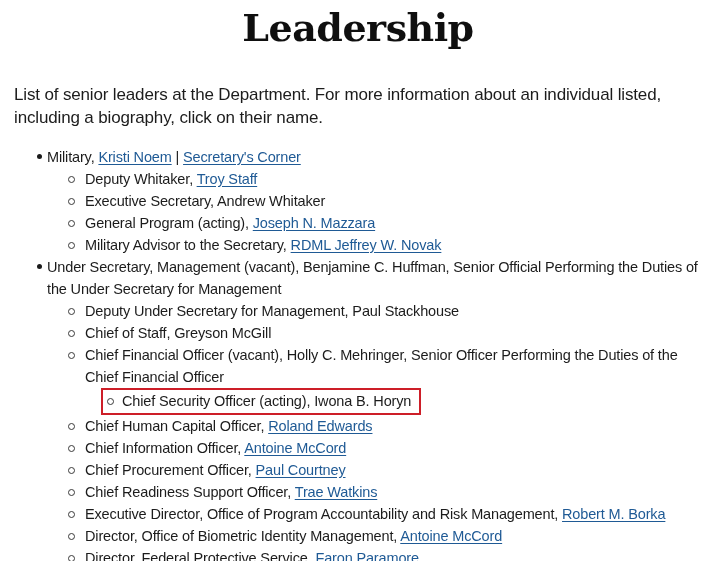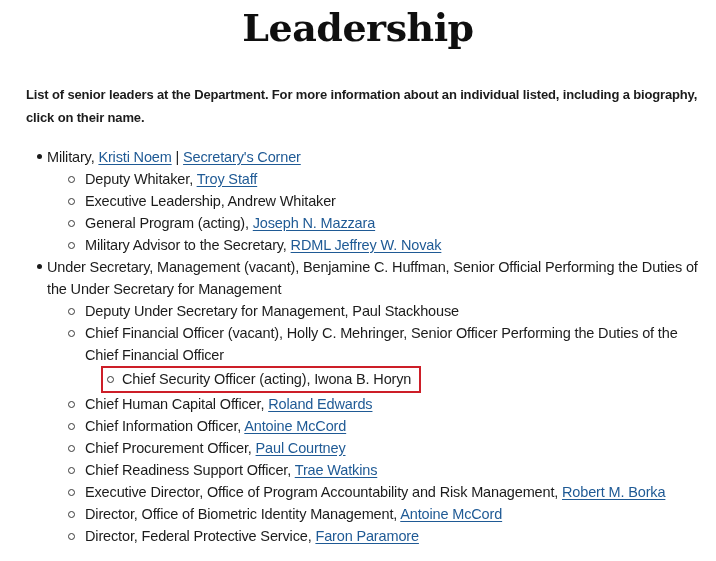--- a/index.html
+++ b/index.html
@@ -17,26 +17,25 @@
   h1.title{
     margin:0;padding-top:5px;
     font-family:"DejaVu Serif",serif;
     font-weight:700;
     font-size:38px;line-height:45px;
     color:#0f0f0f;
     letter-spacing:-0.5px;
     text-align:center;
   }
   p.intro{
-    margin:33px 0 0 16px;
+    margin:33px 0 0 4px;
     max-width:700px;
-    font-size:13px;line-height:23px;
+    font-size:17px;line-height:23px;
     letter-spacing:-0.15px;
     color:var(--text);
-    font-weight:bold;
   }
   ul.lvl1{
     list-style:none;margin:17px 0 0 0;padding:0;
     font-size:14.5px;line-height:22px;
     letter-spacing:-0.15px;
   }
   ul.lvl1 > li{position:relative;padding-left:37px;margin:0;}
   ul.lvl2{list-style:none;margin:0;padding:0;}
   ul.lvl2 > li{position:relative;padding-left:38px;margin:0;}
   .b1{
@@ -67,26 +66,27 @@
 </style>
 </head>
 <body>
 
 <div class="page">
   <h1 class="title">Leadership</h1>
   <p class="intro">List of senior leaders at the Department. For more information about an individual listed, including a biography, click on their name.</p>
   <ul class="lvl1" id="leaders-list">
       <li><span class="b1"></span><span>Military, </span><a href="#" class="lnk">Kristi Noem</a><span> | </span><a href="#" class="lnk">Secretary's Corner</a><ul class="lvl2">
           <li><span class="b2"></span><span>Deputy Whitaker, </span><a href="#" class="lnk">Troy Staff</a></li>
-          <li><span class="b2"></span><span>Executive Leadership, Andrew Whitaker</span></li>
+          <li><span class="b2"></span><span>Executive Secretary, Andrew Whitaker</span></li>
           <li><span class="b2"></span><span>General Program (acting), </span><a href="#" class="lnk">Joseph N. Mazzara</a></li>
           <li><span class="b2"></span><span>Military Advisor to the Secretary, </span><a href="#" class="lnk">RDML Jeffrey W. Novak</a></li>
         </ul></li>
       <li><span class="b1"></span><span>Under Secretary, Management (vacant), Benjamine C. Huffman, Senior Official Performing the Duties of the Under Secretary for Management</span><ul class="lvl2">
           <li><span class="b2"></span><span>Deputy Under Secretary for Management, Paul Stackhouse</span></li>
+          <li><span class="b2"></span><span>Chief of Staff, Greyson McGill</span></li>
           <li><span class="b2"></span><span>Chief Financial Officer (vacant), Holly C. Mehringer, Senior Officer Performing the Duties of the Chief Financial Officer</span></li>
           <li class="hl-row"><span class="hl"><span class="b2"></span><span>Chief Security Officer (acting), Iwona B. Horyn</span></span></li>
           <li><span class="b2"></span><span>Chief Human Capital Officer, </span><a href="#" class="lnk">Roland Edwards</a></li>
           <li><span class="b2"></span><span>Chief Information Officer, </span><a href="#" class="lnk">Antoine McCord</a></li>
           <li><span class="b2"></span><span>Chief Procurement Officer, </span><a href="#" class="lnk">Paul Courtney</a></li>
           <li><span class="b2"></span><span>Chief Readiness Support Officer, </span><a href="#" class="lnk">Trae Watkins</a></li>
           <li><span class="b2"></span><span>Executive Director, Office of Program Accountability and Risk Management, </span><a href="#" class="lnk">Robert M. Borka</a></li>
           <li><span class="b2"></span><span>Director, Office of Biometric Identity Management, </span><a href="#" class="lnk">Antoine McCord</a></li>
           <li><span class="b2"></span><span>Director, Federal Protective Service, </span><a href="#" class="lnk">Faron Paramore</a></li>
         </ul></li>

